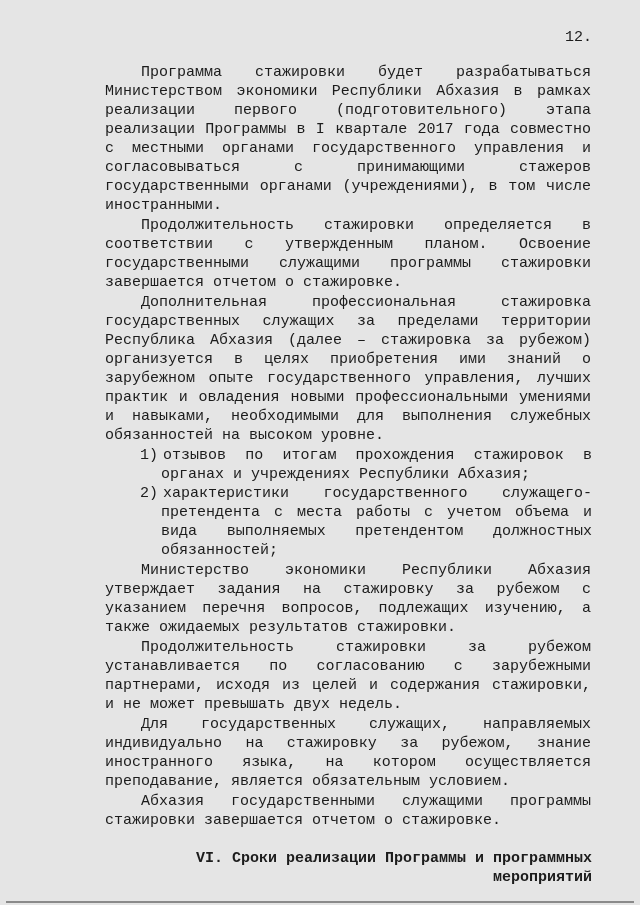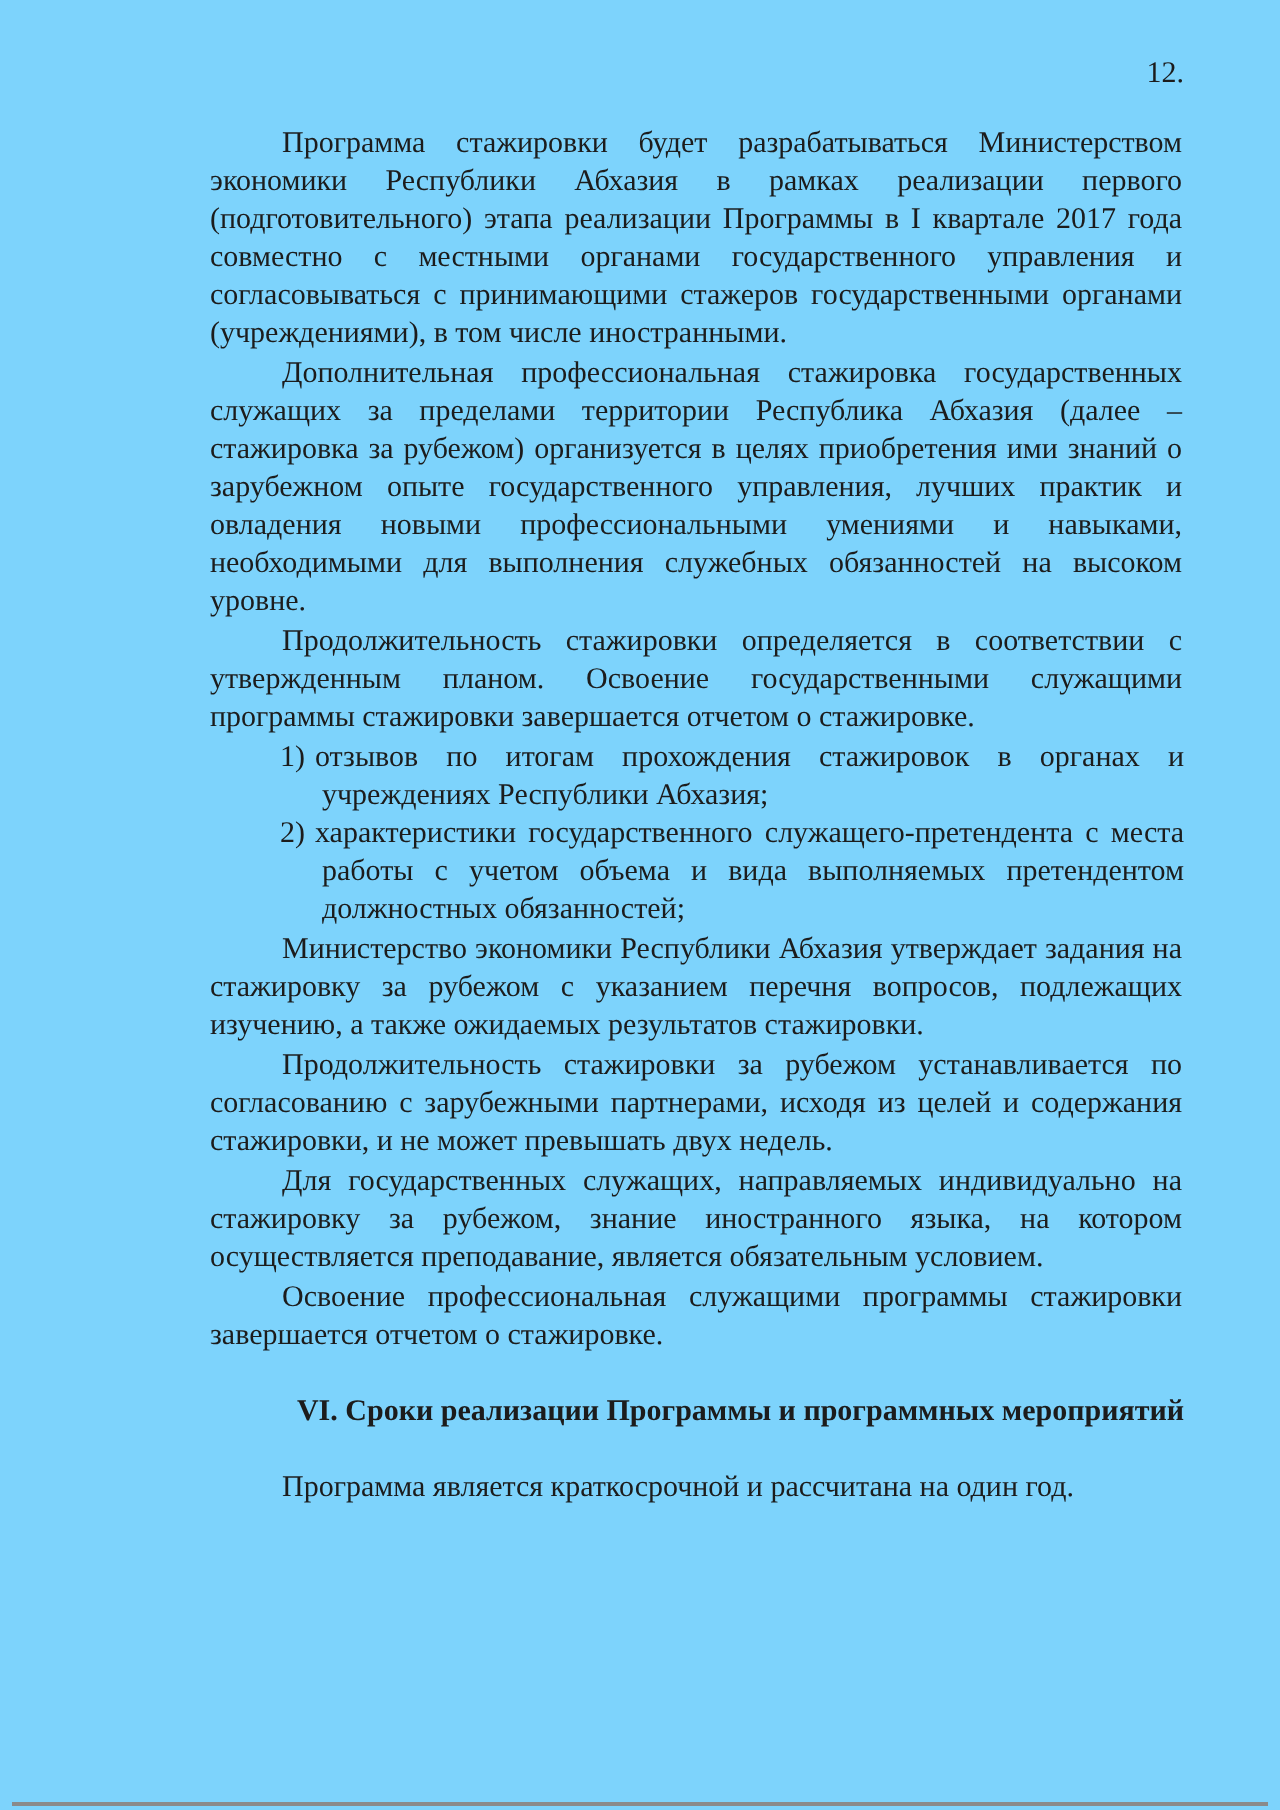--- a/index.html
+++ b/index.html
@@ -5,23 +5,23 @@
   html, body {
     margin: 0;
     padding: 0;
     background: #ffffff;
   }
   .page {
     position: relative;
     width: 640px;
     height: 905px;
     box-sizing: border-box;
-    background: #7dd3fc;
+    background: #e5e5e5;
     padding: 28px 48px 0 104px;
-    font-family: Liberation Serif, serif;
+    font-family: Liberation Mono, monospace;
     color: #1c1c1c;
     font-size: 15px;
     line-height: 19px;
     overflow: hidden;
   }
   .page-number {
     text-align: right;
     margin: 0 0 16px 0;
   }
   p.para {
@@ -56,33 +56,33 @@
   }
 </style>
 </head>
 <body>
 
 <div class="page">
 
   <div class="page-number">12.</div>
 
   <p class="para">Программа стажировки будет разрабатываться Министерством экономики Республики Абхазия в рамках реализации первого (подготовительного) этапа реализации Программы в I квартале 2017 года совместно с местными органами государственного управления и согласовываться с принимающими стажеров государственными органами (учреждениями), в том числе иностранными.</p>
+  <p class="para">Продолжительность стажировки определяется в соответствии с утвержденным планом. Освоение государственными служащими программы стажировки завершается отчетом о стажировке.</p>
   <p class="para">Дополнительная профессиональная стажировка государственных служащих за пределами территории Республика Абхазия (далее – стажировка за рубежом) организуется в целях приобретения ими знаний о зарубежном опыте государственного управления, лучших практик и овладения новыми профессиональными умениями и навыками, необходимыми для выполнения служебных обязанностей на высоком уровне.</p>
-  <p class="para">Продолжительность стажировки определяется в соответствии с утвержденным планом. Освоение государственными служащими программы стажировки завершается отчетом о стажировке.</p>
 
   <div class="list-item">
     <span class="list-marker">1)</span><span>отзывов по итогам прохождения стажировок в органах и учреждениях Республики Абхазия;</span>
   </div>
   <div class="list-item">
     <span class="list-marker">2)</span><span>характеристики государственного служащего-претендента с места работы с учетом объема и вида выполняемых претендентом должностных обязанностей;</span>
   </div>
 
   <p class="para">Министерство экономики Республики Абхазия утверждает задания на стажировку за рубежом с указанием перечня вопросов, подлежащих изучению, а также ожидаемых результатов стажировки.</p>
   <p class="para">Продолжительность стажировки за рубежом устанавливается по согласованию с зарубежными партнерами, исходя из целей и содержания стажировки, и не может превышать двух недель.</p>
   <p class="para">Для государственных служащих, направляемых индивидуально на стажировку за рубежом, знание иностранного языка, на котором осуществляется преподавание, является обязательным условием.</p>
-  <p class="para">Освоение профессиональная служащими программы стажировки завершается отчетом о стажировке.</p>
+  <p class="para">Абхазия государственными служащими программы стажировки завершается отчетом о стажировке.</p>
 
   <h2 class="section-heading">VI. Сроки реализации Программы и программных мероприятий</h2>
 
   <p class="para">Программа является краткосрочной и рассчитана на один год.</p>
 
   <div class="scan-edge-line"></div>
 </div>
 
 </body></html>

